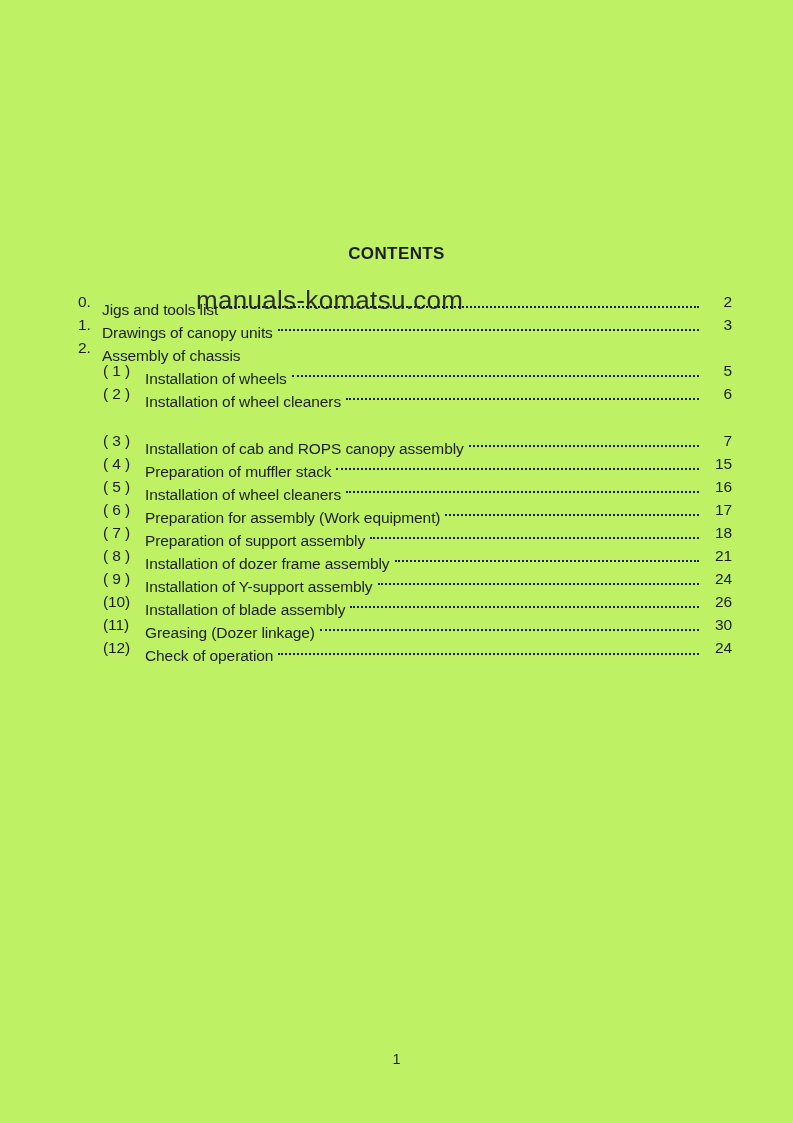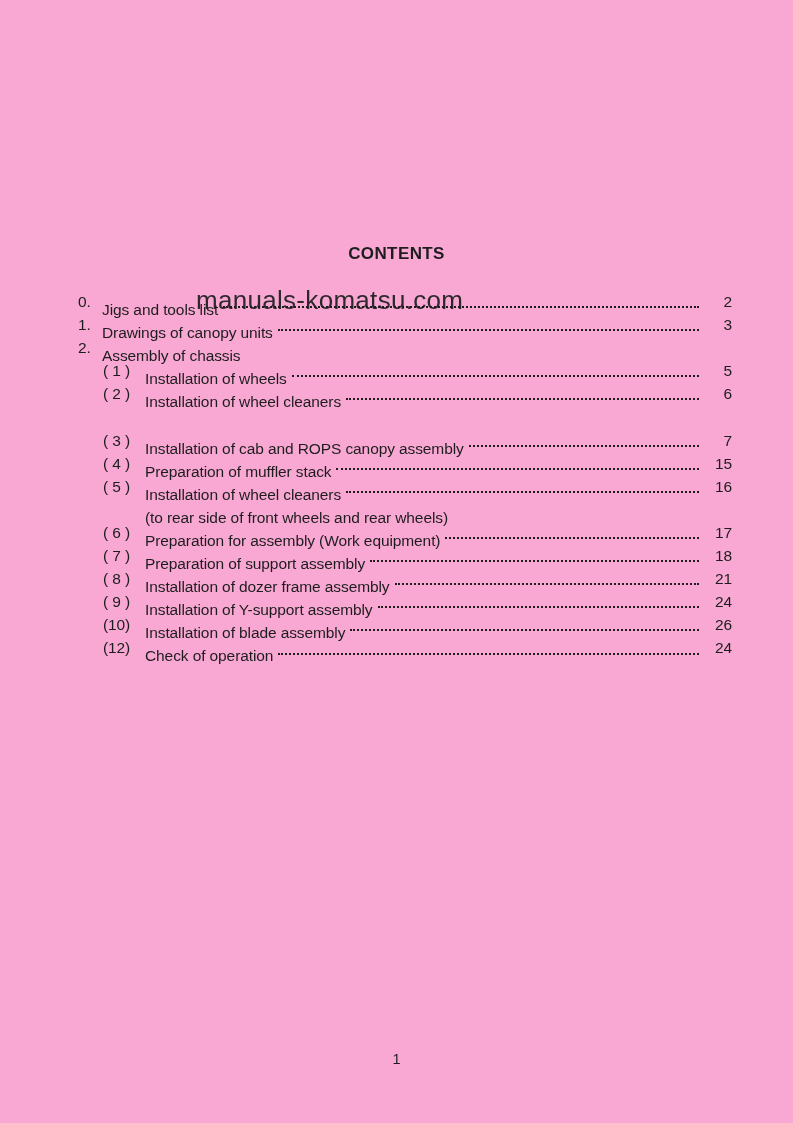--- a/index.html
+++ b/index.html
@@ -5,21 +5,21 @@
   html, body {
     margin: 0;
     padding: 0;
     background: #e8e8e8;
   }
   .page {
     position: relative;
     width: 793px;
     height: 1123px;
     margin: 0 auto;
-    background: #f9a8d4;
+    background: #bef264;
     font-family: "Liberation Sans", sans-serif;
     color: #1d1d1d;
     overflow: hidden;
   }
   .doc-title {
     position: absolute;
     top: 244px;
     left: 0;
     width: 100%;
     text-align: center;
@@ -133,26 +133,20 @@
     <span class="label">Preparation of muffler stack</span>
     <span class="leader"></span>
     <span class="pagenum">15</span>
   </div>
       <div class="row level2">
     <span class="num">( 5 )</span>
     <span class="label">Installation of wheel cleaners</span>
     <span class="leader"></span>
     <span class="pagenum">16</span>
   </div>
-      <div class="row level2 no-page">
-    <span class="num"></span>
-    <span class="label">(to rear side of front wheels and rear wheels)</span>
-    <span class="leader"></span>
-    <span class="pagenum"></span>
-  </div>
       <div class="row level2">
     <span class="num">( 6 )</span>
     <span class="label">Preparation for assembly (Work equipment)</span>
     <span class="leader"></span>
     <span class="pagenum">17</span>
   </div>
       <div class="row level2">
     <span class="num">( 7 )</span>
     <span class="label">Preparation of support assembly</span>
     <span class="leader"></span>
@@ -170,20 +164,26 @@
     <span class="leader"></span>
     <span class="pagenum">24</span>
   </div>
       <div class="row level2">
     <span class="num">(10)</span>
     <span class="label">Installation of blade assembly</span>
     <span class="leader"></span>
     <span class="pagenum">26</span>
   </div>
       <div class="row level2">
+    <span class="num">(11)</span>
+    <span class="label">Greasing (Dozer linkage)</span>
+    <span class="leader"></span>
+    <span class="pagenum">30</span>
+  </div>
+      <div class="row level2">
     <span class="num">(12)</span>
     <span class="label">Check of operation</span>
     <span class="leader"></span>
     <span class="pagenum">24</span>
   </div>
     </div>
 
   <div class="watermark">manuals-komatsu.com</div>
 
   <div class="footer-pagenum">1</div>

